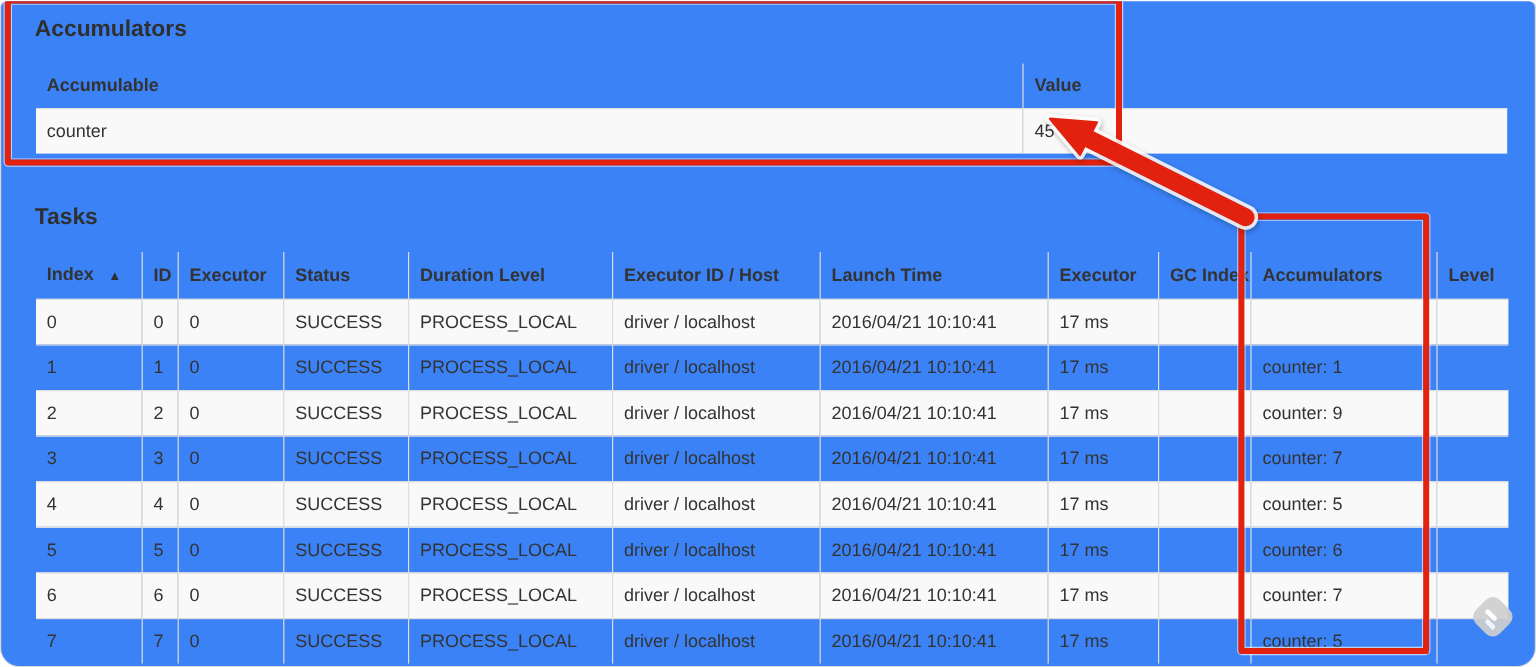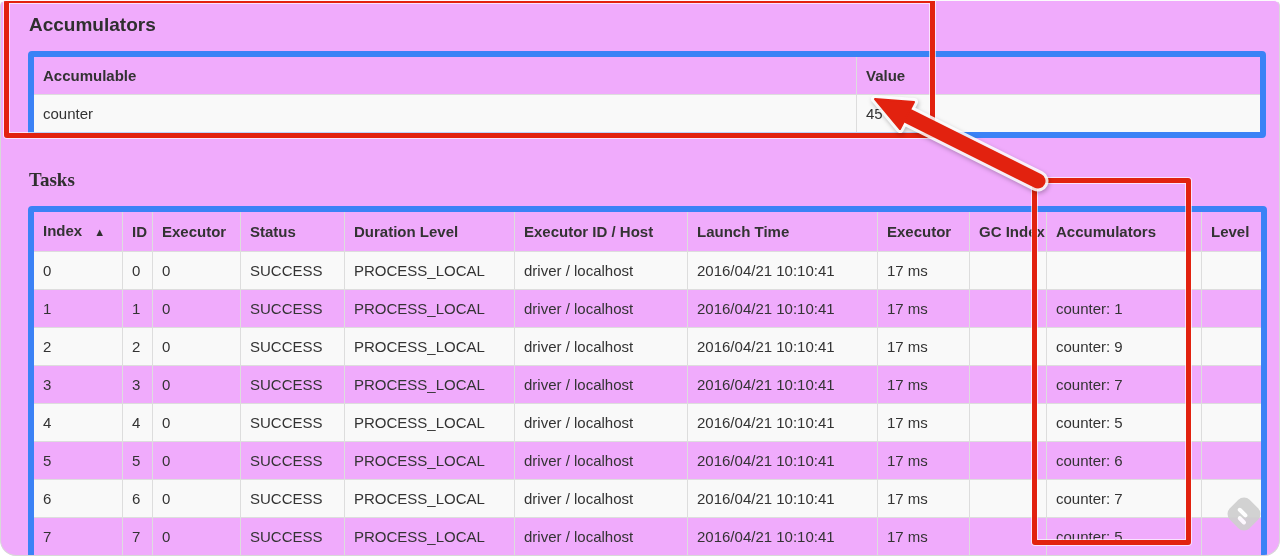--- a/index.html
+++ b/index.html
@@ -3,44 +3,44 @@
 <meta charset="utf-8">
 <style>
   * { box-sizing: border-box; }
   html,body { margin:0; padding:0; background:#ffffff; }
   body { font-family: "Liberation Sans", "DejaVu Sans", sans-serif; color:#333; }
 
   .screen {
     position: relative;
     width: 1280px;
     height: 556px;
-    background: #f0abfc;
+    background: #3b82f6;
     border: 1px solid #d8d8d8;
     border-top-color: #fbfbfb;
     border-radius: 6px 6px 16px 16px;
     overflow: hidden;
   }
 
   .content { padding: 10px 27px 0 27px; }
 
   .section-title {
     font-size: 19px;
     line-height: 23px;
     font-weight: bold;
     color: #2f2f2f;
     margin: 2px 0 15px 1px;
   }
-  .tasks-title { margin-top: 30px; font-family: Liberation Serif, serif; }
+  .tasks-title { margin-top: 40px; }
 
   table.b-table {
     width: 100%;
     table-layout: fixed;
     border-collapse: separate;
     border-spacing: 0;
-    border: 6px solid #3b82f6;
+    border: 2px solid #3b82f6;
     border-radius: 4px;
     font-size: 15px;
     color: #333;
   }
   .b-table th, .b-table td {
     padding: 8px 9px;
     line-height: 21px;
     text-align: left;
     border-left: 1px solid #ddd;
     border-top: 1px solid #ddd;

